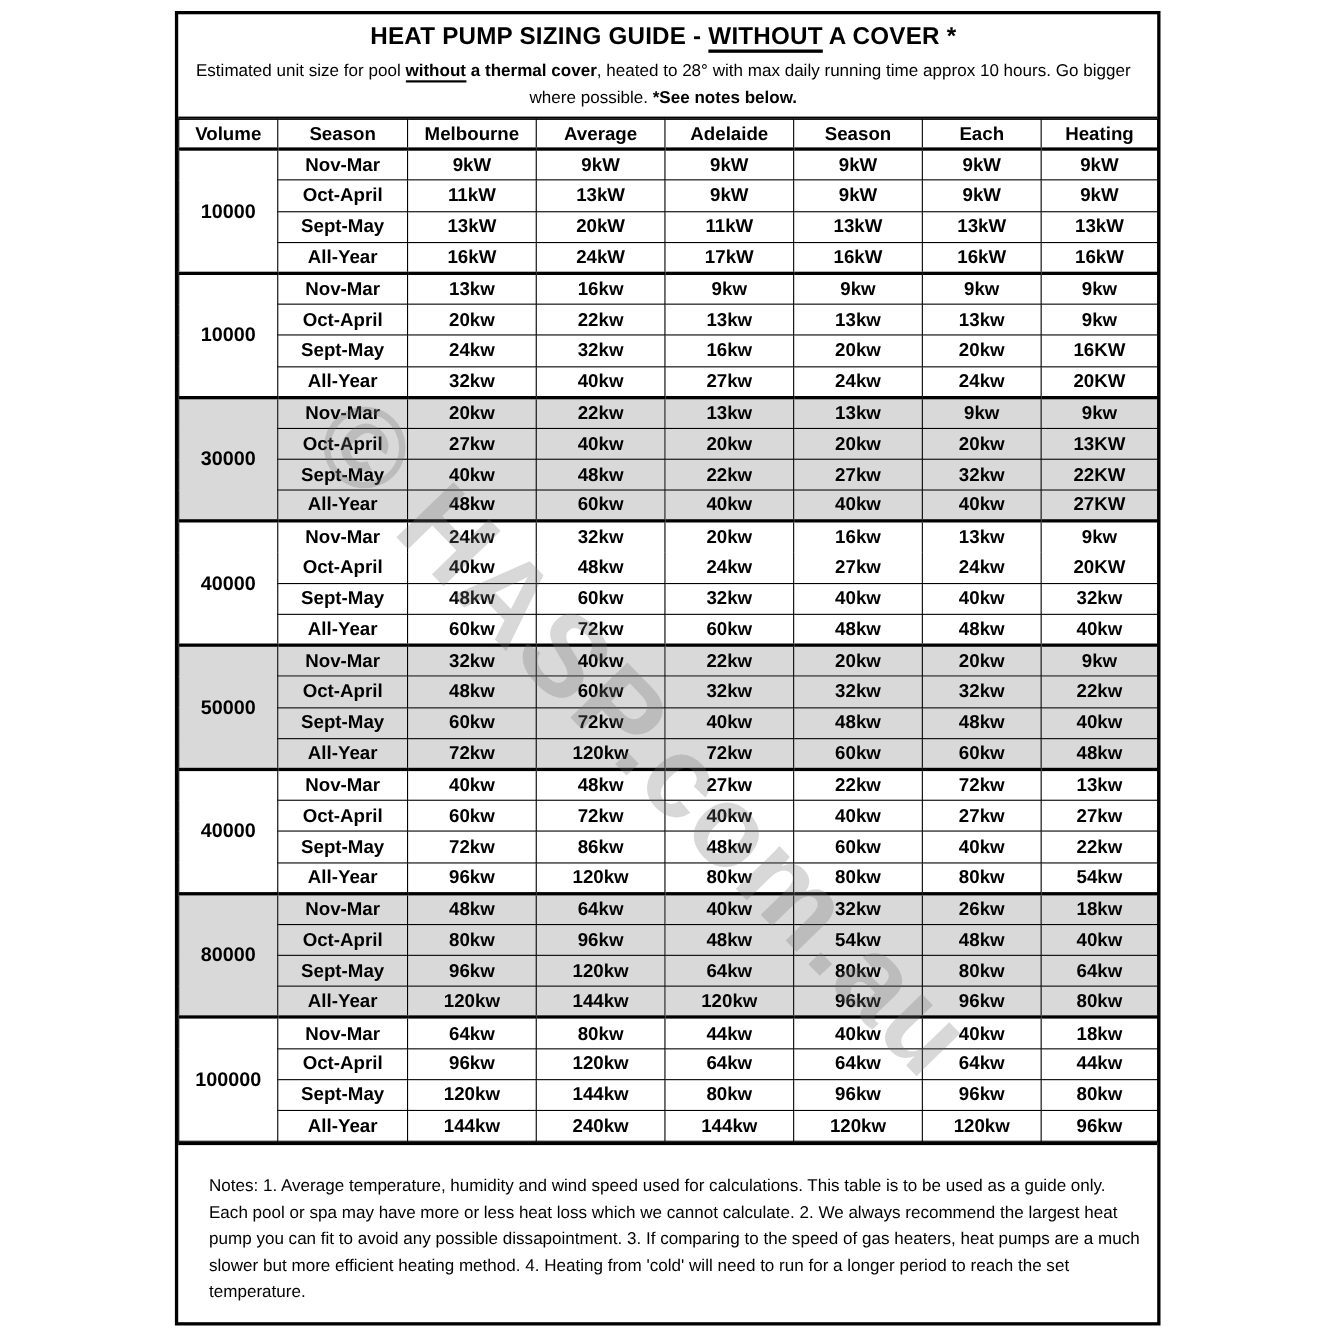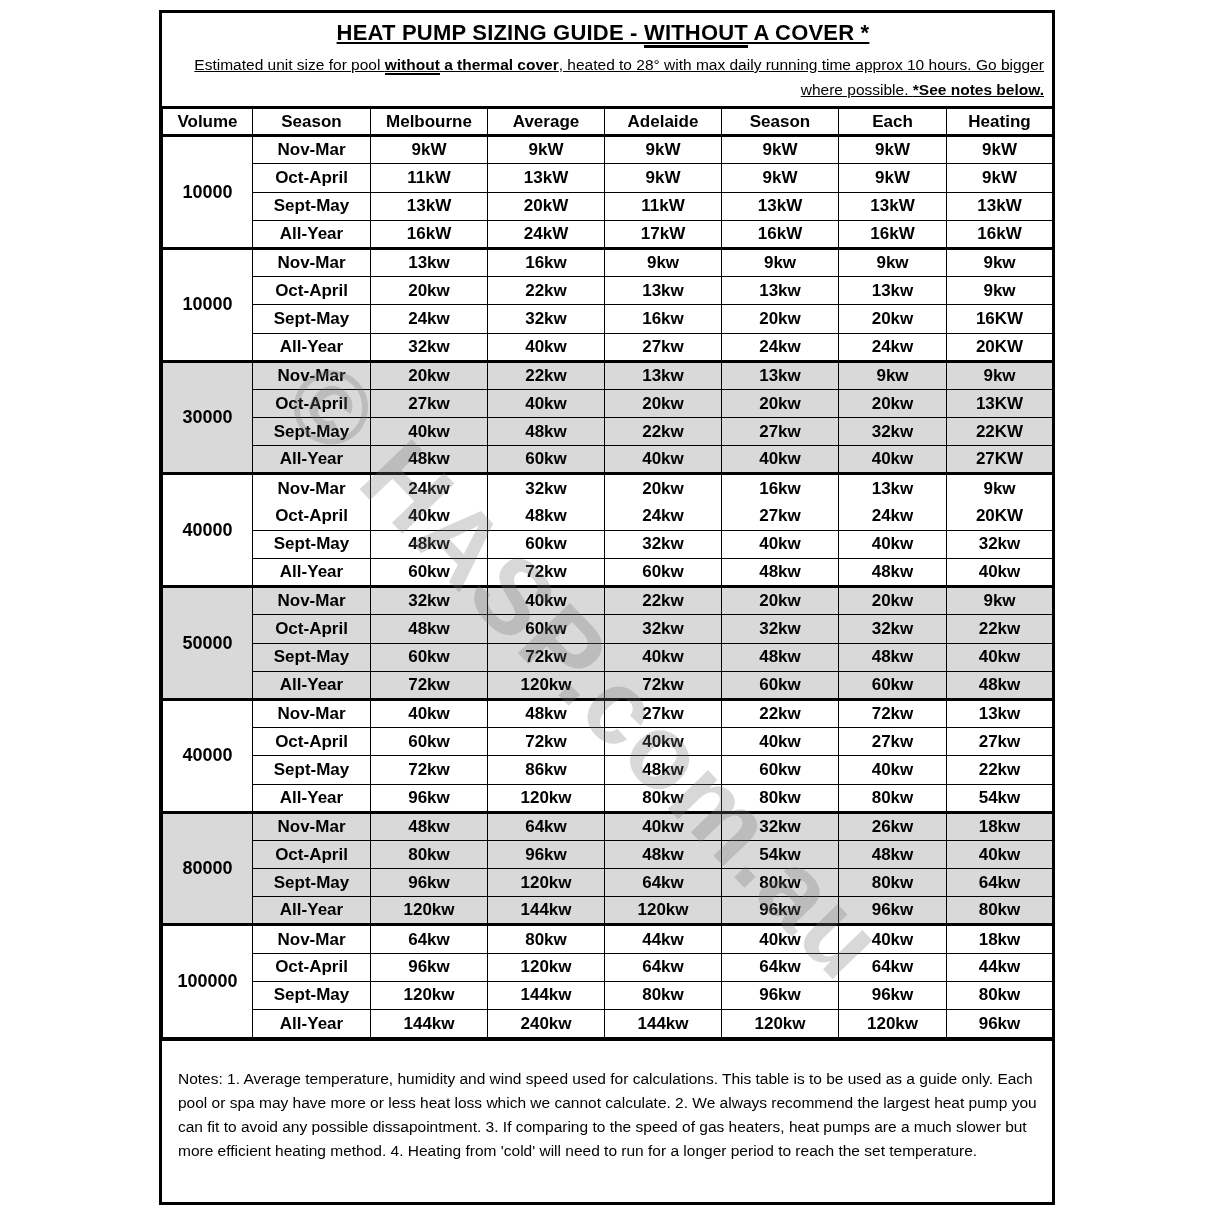--- a/index.html
+++ b/index.html
@@ -20,37 +20,36 @@
     width: 896px;
     height: 1195px;
     margin: 10px auto 0 auto;
     border: 3px solid #000;
     box-sizing: border-box;
     background: #fff;
   }
   .title-block {
     padding: 5px 8px 4px 0;
     border-bottom: 2px solid #000;
-    text-decoration: underline;
   }
   .title {
     text-align: center;
     font-weight: bold;
     font-size: 22px;
     letter-spacing: 0.2px;
     margin: 2px 0 6px 0;
   }
   .title .u {
     border-bottom: 3px solid #000;
     padding-bottom: 0px;
   }
   .subtitle {
     font-size: 15.5px;
     line-height: 1.62;
-    text-align: right;
+    text-align: center;
   }
   .subtitle .b { font-weight: bold; }
   .subtitle .bu { font-weight: bold; border-bottom: 2px solid #000; }
   table.sizing {
     width: 100%;
     border-collapse: collapse;
     table-layout: fixed;
   }
   table.sizing th, table.sizing td {
     border: 1px solid #000;
@@ -66,21 +65,21 @@
   table.sizing tbody tr { height: 28.2px; }
   table.sizing td.vol { font-size: 18px; }
   tr.block-start th, tr.block-start td { border-top: 3px solid #000; }
   th.col-perth, td.col-perth { border-right: none; }
   th.col-brisbane, td.col-brisbane { border-left: none; }
   tr.no-bottom td:not(.vol) { border-bottom: none; }
   tr.no-top td { border-top: none; }
   tr.shaded td { background: #d9d9d9; }
   .notes {
     border-top: 3px solid #000;
-    padding: 26px 10px 10px 16px;
+    padding: 26px 10px 10px 28px;
     font-size: 15.5px;
     line-height: 1.55;
     height: 130px;
   }
   .watermark {
     position: absolute;
     left: 185px;
     top: 325px;
     font-size: 105px;
     font-weight: bold;

